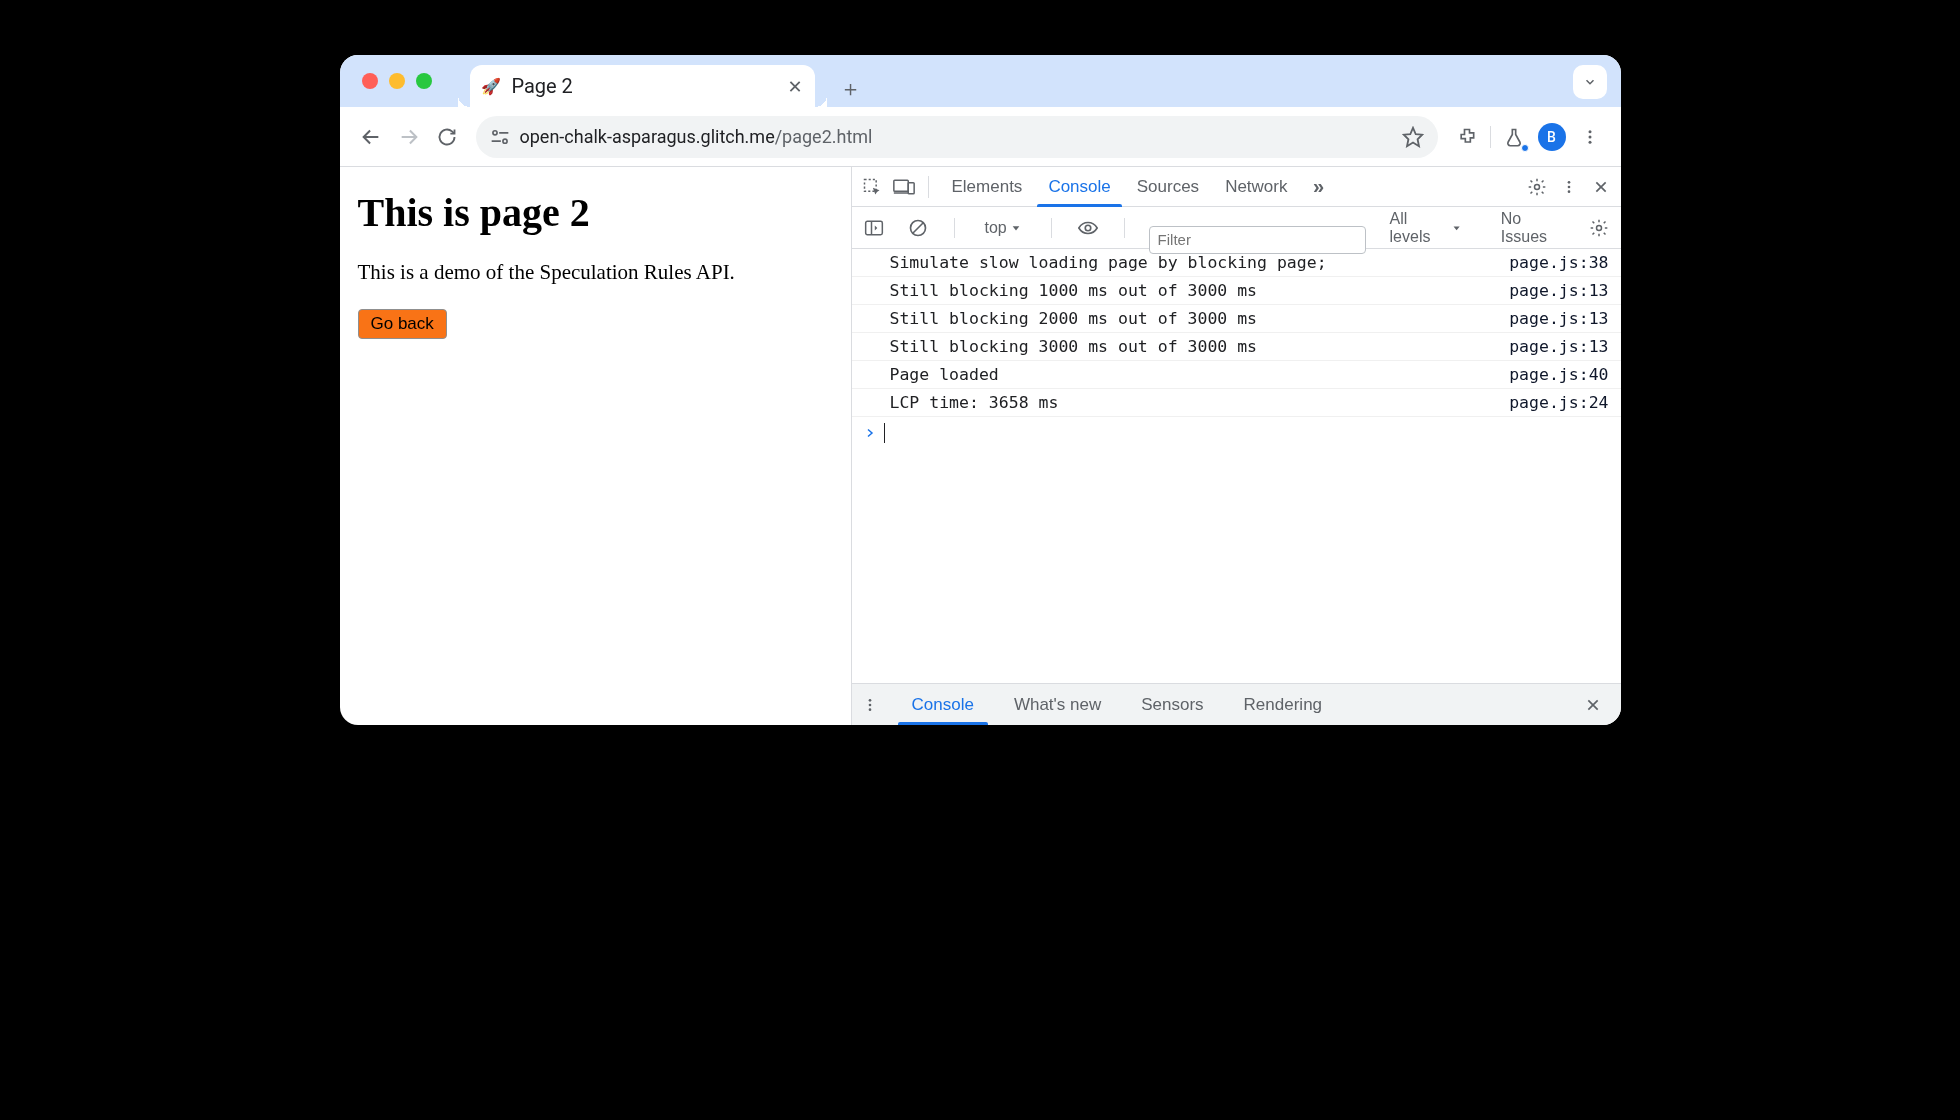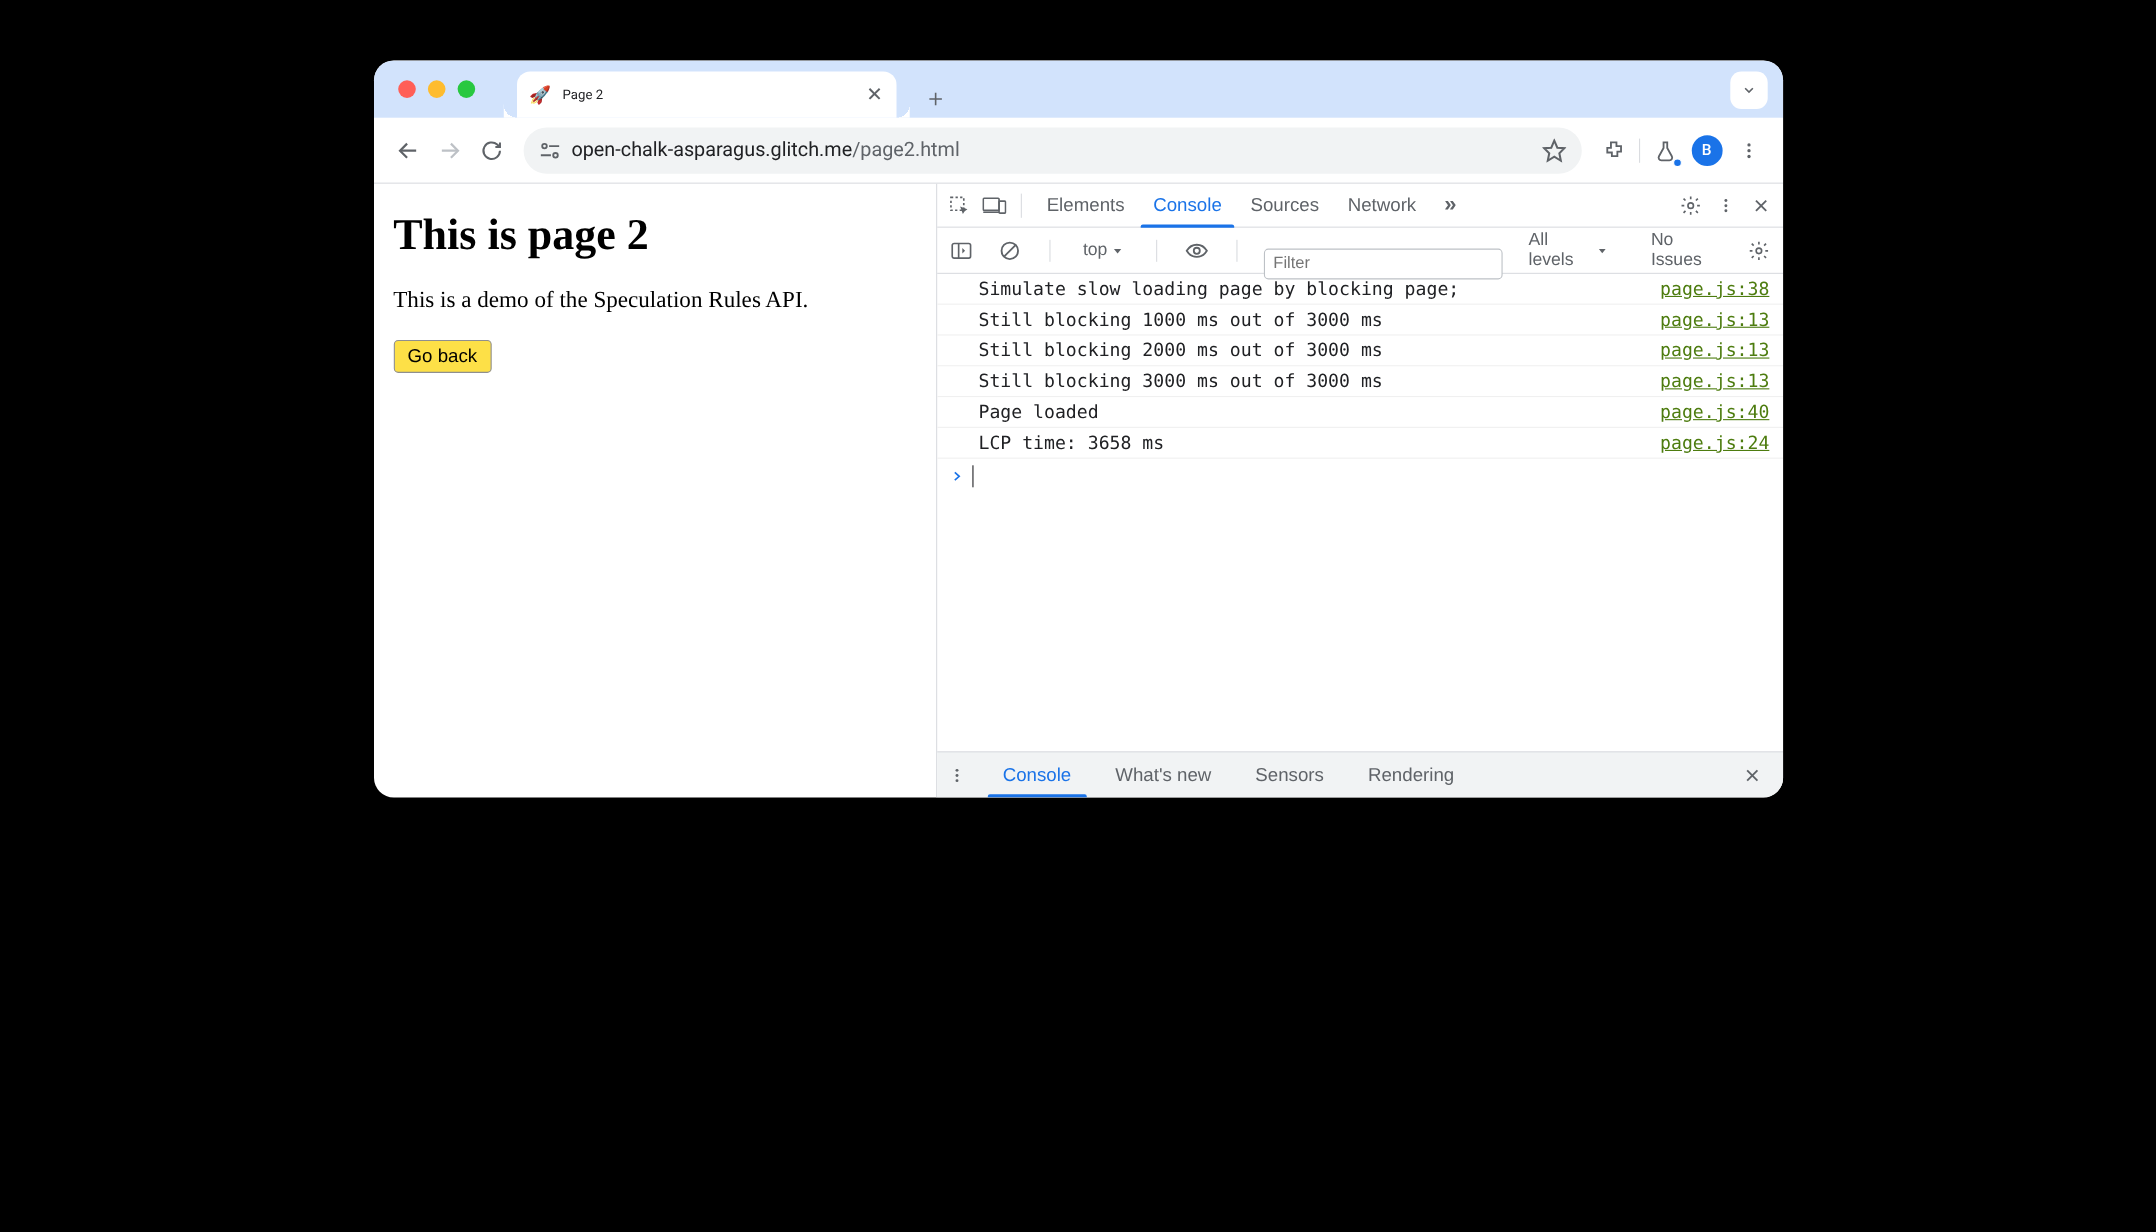--- a/index.html
+++ b/index.html
@@ -56,21 +56,21 @@
     gap: 10px;
     position: relative;
   }
   .tab::before, .tab::after {
     content:"";
     position:absolute; bottom:0; width:12px; height:12px;
     background: radial-gradient(circle at 0 0, transparent 12px, #fff 12px);
   }
   .tab::before { left:-12px; transform: scaleX(-1);}
   .tab::after { right:-12px;}
-  .tab-title { font-size: 12px; color:#202124; }
+  .tab-title { font-size: 20px; color:#202124; }
   .tab-close { margin-left: auto; font-size: 18px; color:#5f6368; cursor:pointer; }
   .newtab {
     width: 36px; height:36px; display:flex; align-items:center; justify-content:center;
     color:#5f6368; font-size:22px; margin-left: 18px; cursor:pointer;
     border-radius: 50%;
   }
   .tabs-dropdown {
     position:absolute;
     right:14px; top:10px;
     width:34px; height:34px;
@@ -129,21 +129,21 @@
     border-right: 1px solid #dadce0;
     font-family: "Times New Roman", Times, serif;
     color:#000;
   }
   .page h1 { font-size: 40px; font-weight:700; margin-bottom: 24px; }
   .page p { font-size: 21px; margin-bottom: 24px; }
   .page button {
     font-family: -apple-system, sans-serif;
     font-size: 17px;
     padding: 4px 12px;
-    background:#fde047;
+    background:#f97316;
     border:1px solid #8f8f8f;
     border-radius:4px;
     cursor:pointer;
   }
   
   .devtools {
     flex:1;
     display:flex;
     flex-direction:column;
     font-family: "Helvetica Neue", Arial, sans-serif;
@@ -209,22 +209,21 @@
   }
   .crow {
     display:flex;
     padding: 4px 12px 4px 38px;
     border-bottom: 1px solid #f0f0f0;
     gap: 9px;
     align-items:flex-start;
   }
   .crow .msg { flex:1; white-space:pre; }
   .crow .src {
-    color:#4d7c0f;
-    text-decoration: underline;
+    color:#0f172a;
     cursor:pointer;
     white-space:nowrap;
   }
   .cprompt {
     display:flex;
     align-items:center;
     padding: 6px 12px;
     gap:8px;
     color:#1a73e8;
     font-family: ui-monospace, Menlo, monospace;

